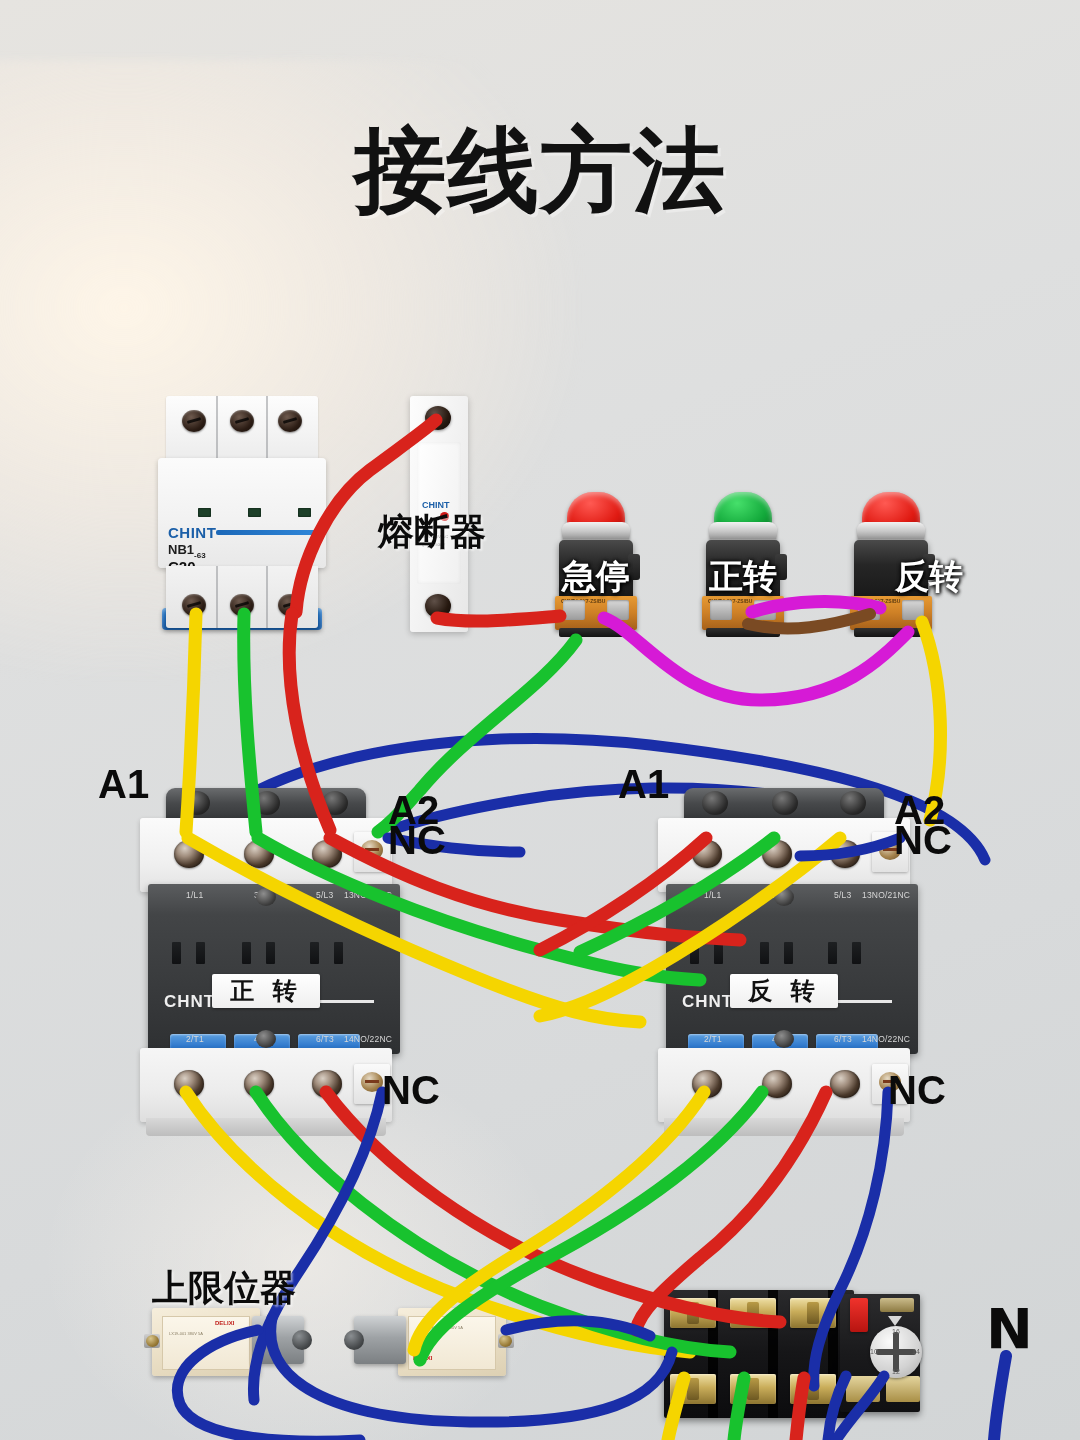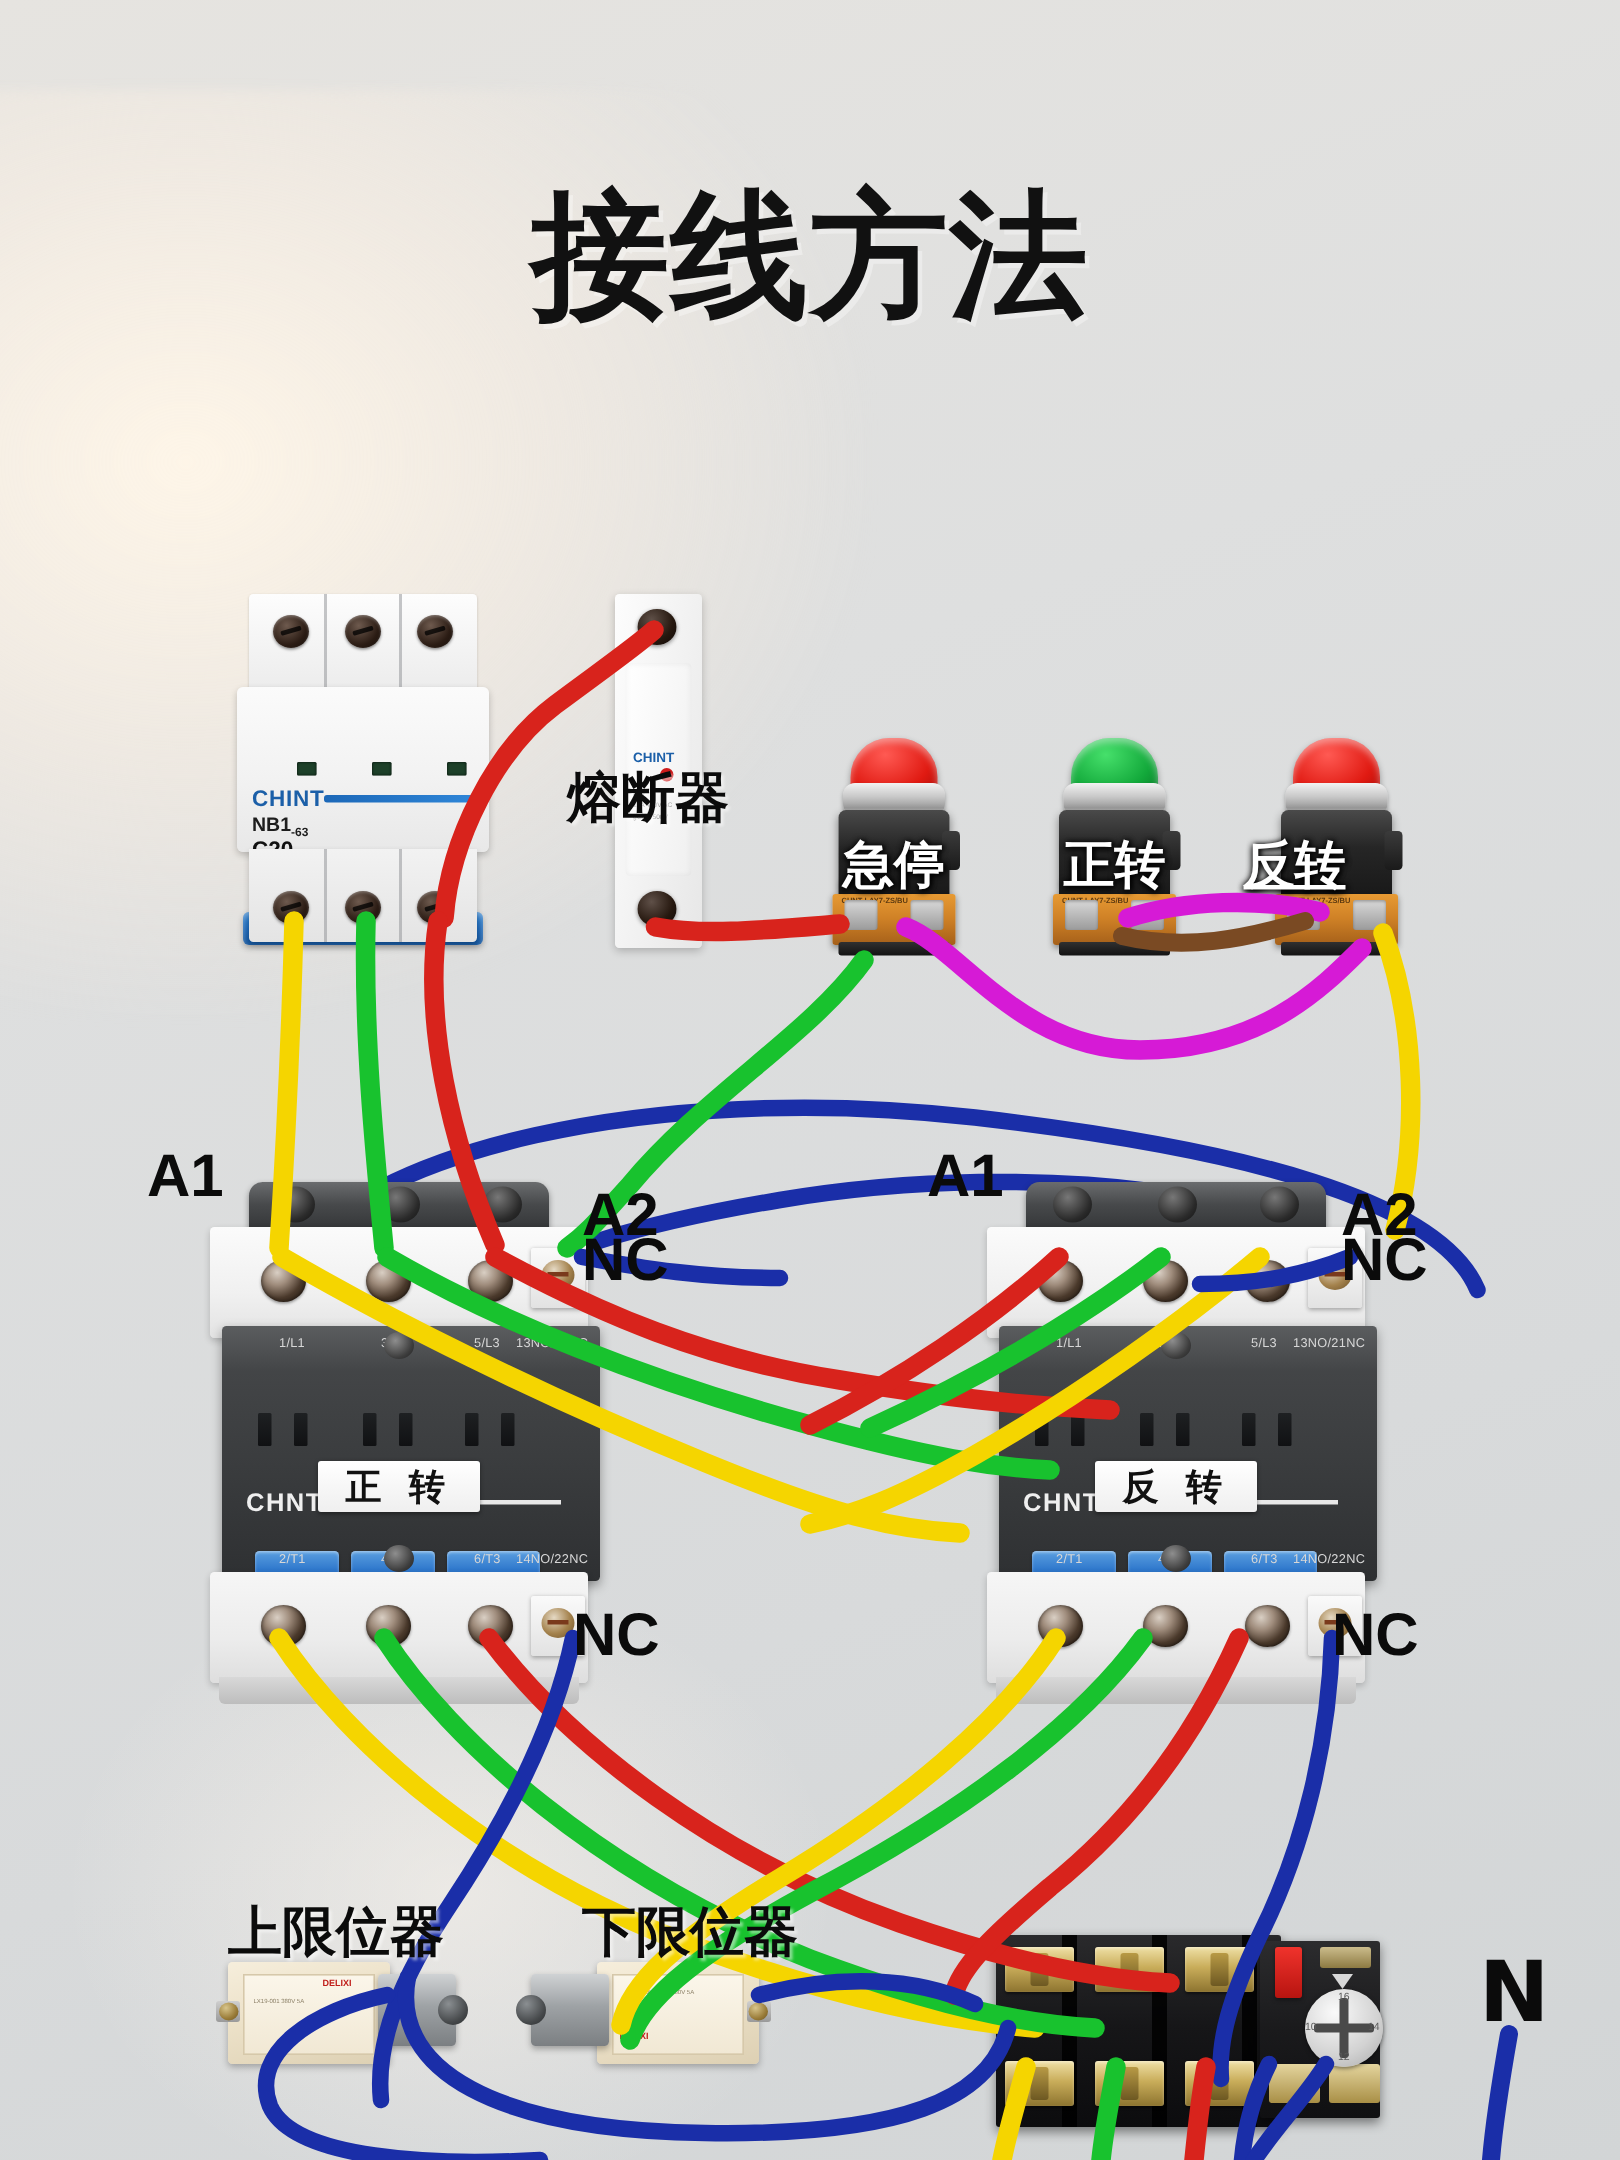--- a/index.html
+++ b/index.html
@@ -322,21 +322,21 @@
     <div class="pb-cap red"></div>
     <div class="pb-ring"></div>
     <div class="pb-base"></div>
     <div class="pb-blk">
       <div class="mark">CHNT LAY7-ZS/BU</div>
       <div class="t" style="left:8px;"></div>
         <div class="t" style="left:52px;"></div>
     </div>
     <div class="pb-foot"></div>
   </div>
-  <div class="pb-name" style="position:absolute;left:818px;top:554px;z-index:32;text-decoration:underline;">反转</div>
+  <div class="pb-name" style="position:absolute;left:884px;top:554px;z-index:32;">反转</div>
 
   <div class="cont" style="left:140px;top:788px;">
     <div class="ct-cap">
       <div class="knob" style="left:18px;"></div>
         <div class="knob" style="left:88px;"></div>
         <div class="knob" style="left:156px;"></div>
     </div>
     <div class="ct-up">
       <div class="ct-term" style="left:34px;top:22px;"></div>
       <div class="ct-term" style="left:104px;top:22px;"></div>
@@ -478,21 +478,20 @@
         <div class="lsw-txt" style="left:20px;top:8px;width:64px;">LX19-001  380V 5A</div>
       </div>
       <div class="lsw-ear" style="left:-8px;top:26px;"></div>
       <div class="lsw-scr" style="left:-6px;top:27px;"></div>
       <div class="lsw-ear" style="left:100px;top:26px;"></div>
       <div class="lsw-scr" style="left:101px;top:27px;"></div>
     </div>
     <div class="lsw-head" style="left:6px;"></div>
     <div class="lsw-rod" style="left:-4px;"></div>
   </div>
-  <div class="lbl lbl-cn" style="left:388px;top:1264px;">下限位器</div>
 
   <div class="tr">
     <div class="tr-frame"></div>
     <div class="tr-right"></div>
 
     <div class="tr-div" style="left:44px;top:0;"></div>
     <div class="tr-div" style="left:104px;top:0;"></div>
     <div class="tr-div" style="left:164px;top:0;"></div>
 
     <div class="tr-jaw" style="left:6px;top:8px;"></div>

